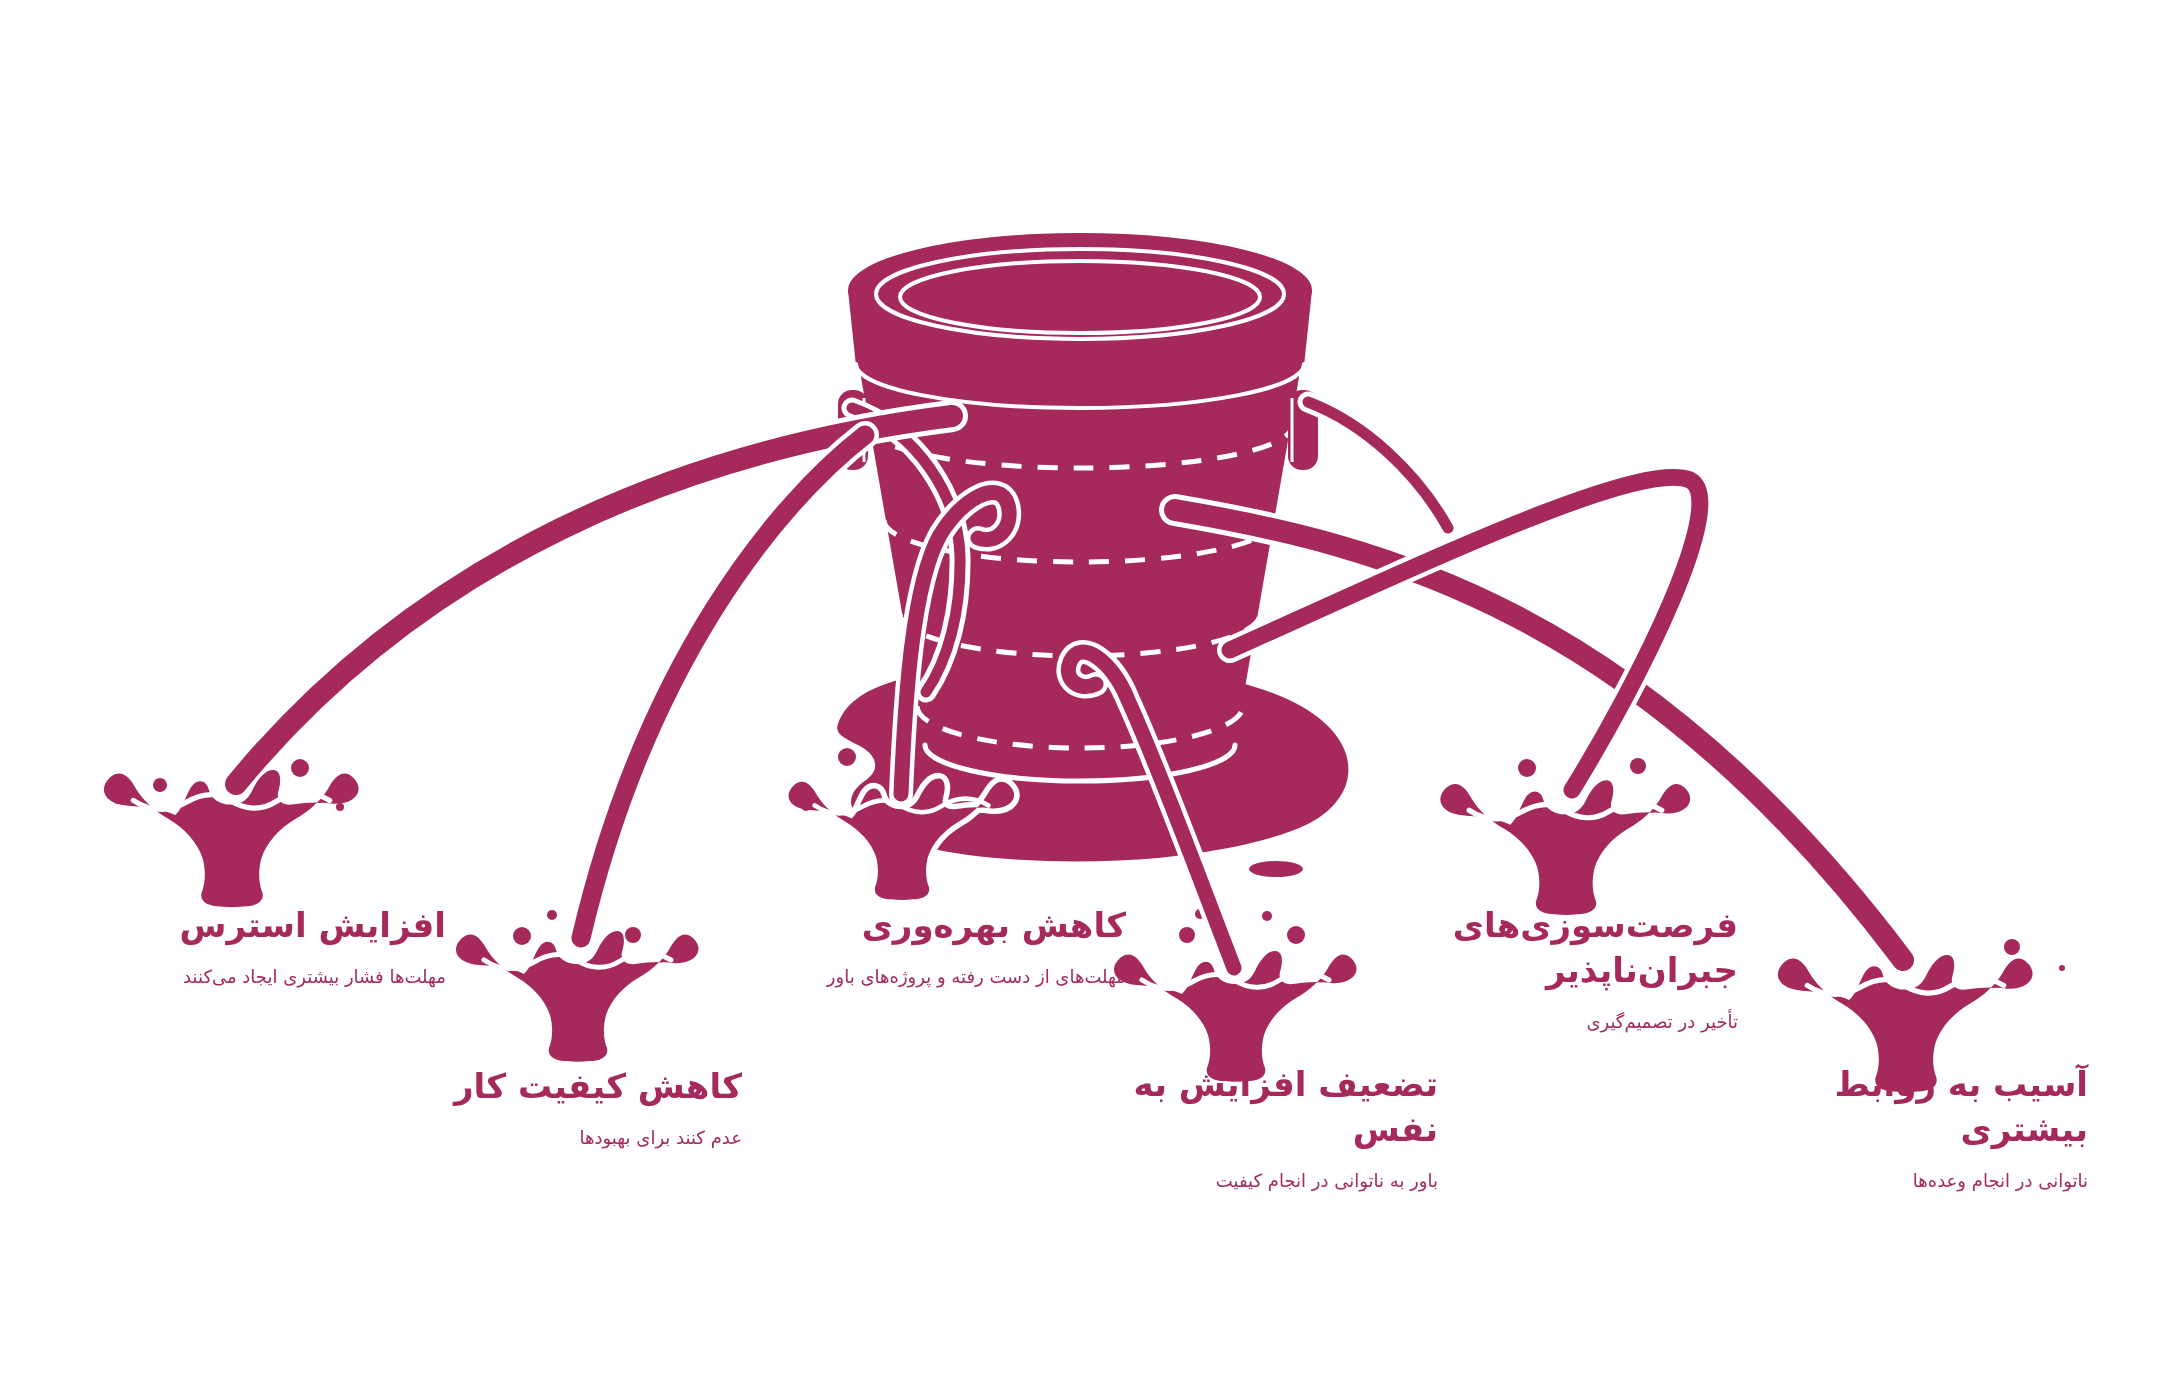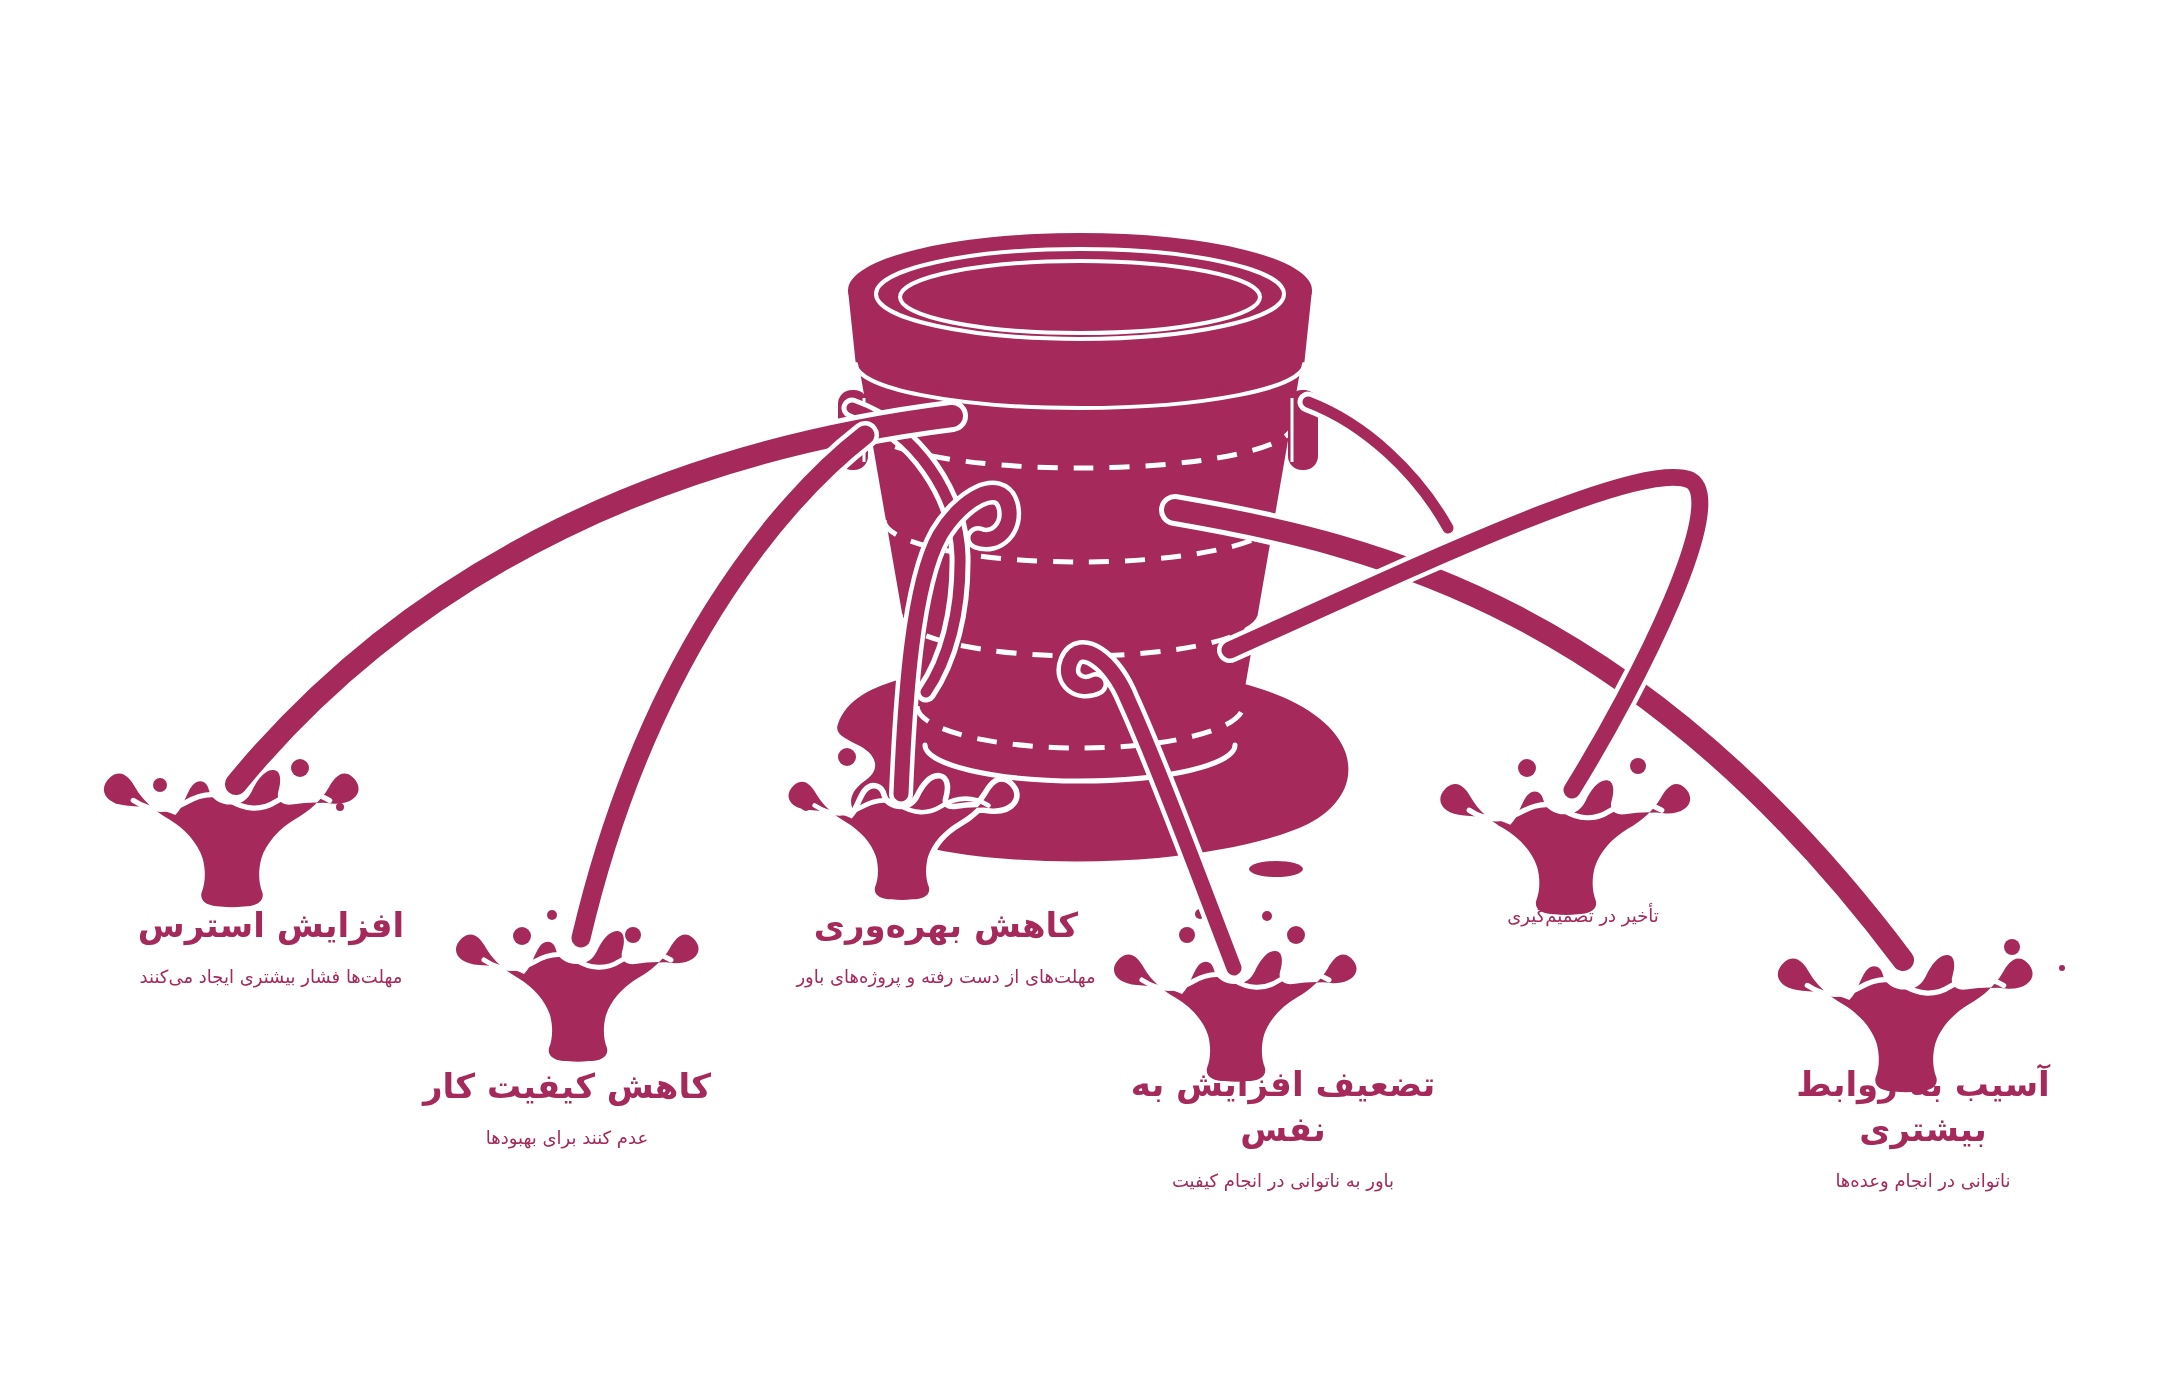--- a/index.html
+++ b/index.html
@@ -13,21 +13,21 @@
 
   #art{position:absolute;inset:0;width:2160px;height:1376px;display:block}
 
   .page-title{
     position:absolute;top:46px;left:0;width:100%;
     text-align:center;direction:rtl;
     font-size:42px;font-weight:bold;color:var(--accent);
     letter-spacing:0;
   }
 
-  .item{position:absolute;text-align:center;direction:rtl;color:var(--accent)}
+  .item{position:absolute;text-align:right;direction:rtl;color:var(--accent)}
   .item h2{font-size:34px;font-weight:bold;line-height:1.32;margin:0 0 16px 0}
   .item p{font-size:18px;font-weight:normal;line-height:1.45;margin:0}
 
   #item-1{left:96px;  top:903px;  width:350px}
   #item-2{left:392px; top:1064px; width:350px}
   #item-3{left:766px; top:903px;  width:360px}
   #item-4{left:1128px;top:1062px; width:310px}
   #item-5{left:1428px;top:903px;  width:310px}
   #item-6{left:1758px;top:1062px; width:330px}
 
@@ -228,20 +228,21 @@
     <h2>کاهش بهره‌وری</h2>
     <p>مهلت‌های از دست رفته و پروژه‌های باور</p>
   </div>
 
   <div class="item" id="item-4">
     <h2>تضعیف افزایش به نفس</h2>
     <p>باور به ناتوانی در انجام کیفیت</p>
   </div>
 
   <div class="item" id="item-5">
+    <h2>فرصت‌سوزی‌های جبران‌ناپذیر</h2>
     <p>تأخیر در تصمیم‌گیری</p>
   </div>
 
   <div class="item" id="item-6">
     <h2>آسیب به روابط بیشتری</h2>
     <p>ناتوانی در انجام وعده‌ها</p>
   </div>
 
 </div>
 

